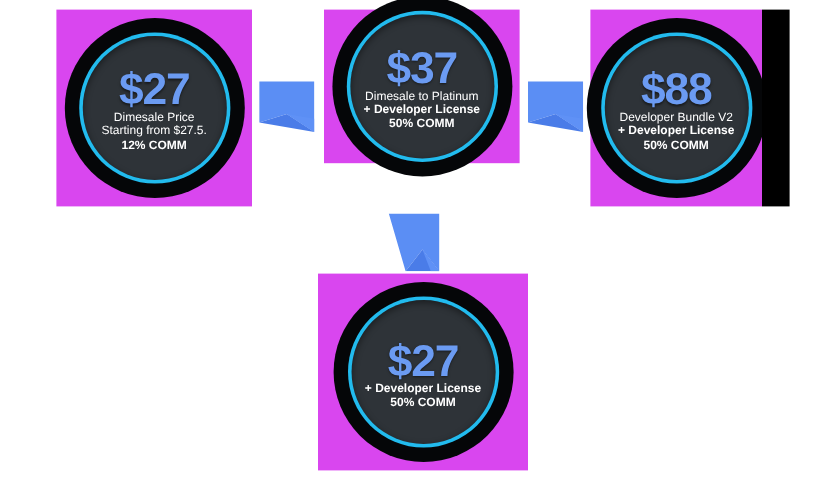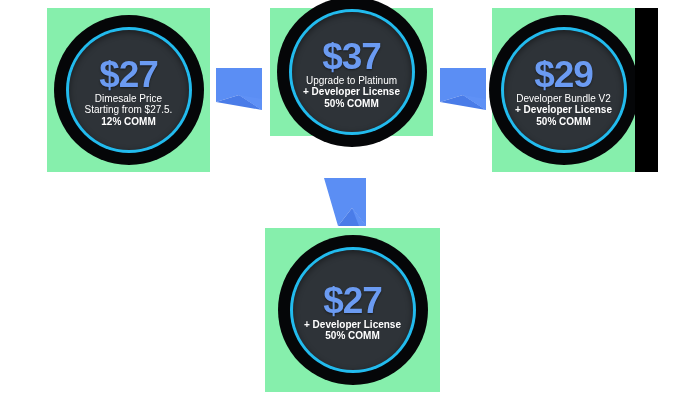--- a/index.html
+++ b/index.html
@@ -18,21 +18,21 @@
   #canvas {
     position: absolute;
     left: 0; top: 0;
     width: 700px;
     height: 400px;
   }
 
   
   .card {
     position: absolute;
-    background: #86efac;
+    background: #d946ef;
     box-sizing: border-box;
   }
   .card.card-shadowed::after {
     content: "";
     position: absolute;
     left: 100%;
     top: 0;
     width: 23px;
     height: 100%;
     background: #000000;
@@ -134,40 +134,40 @@
       <polygon points="23,29 46,44 46,33" fill="#5f91f6"></polygon>
     </svg>
   </div>
 
   <div class="card card-lg" style="left:270px; top:8px; width:163px; height:128px;">
     <div class="disc-outer"></div>
     <div class="disc-ring"></div>
     <div class="disc-inner">
       <div class="price">$37</div>
       <div class="desc">
-        <span class="desc-line">Upgrade to Platinum</span>
+        <span class="desc-line">Dimesale to Platinum</span>
         <span class="desc-line bold">+ Developer License</span>
         <span class="desc-line bold">50% COMM</span>
       </div>
     </div>
   </div>
 
   <div class="arrow" style="left:440px; top:66px;">
     <svg width="46" height="44" viewBox="0 0 46 44">
       <polygon points="0,2 46,2 46,44 23,29 0,36" fill="#5b8ef4"></polygon>
       <polygon points="0,36 23,29 46,44" fill="#4a7ce8"></polygon>
       <polygon points="23,29 46,44 46,33" fill="#5f91f6"></polygon>
     </svg>
   </div>
 
   <div class="card card-lg card-shadowed" style="left:492px; top:8px; width:143px; height:164px;">
     <div class="disc-outer"></div>
     <div class="disc-ring"></div>
     <div class="disc-inner">
-      <div class="price">$29</div>
+      <div class="price">$88</div>
       <div class="desc">
         <span class="desc-line">Developer Bundle V2</span>
         <span class="desc-line bold">+ Developer License</span>
         <span class="desc-line bold">50% COMM</span>
       </div>
     </div>
   </div>
 
   <div class="arrow" style="left:322px; top:178px;">
     <svg width="46" height="48" viewBox="0 0 46 48">

